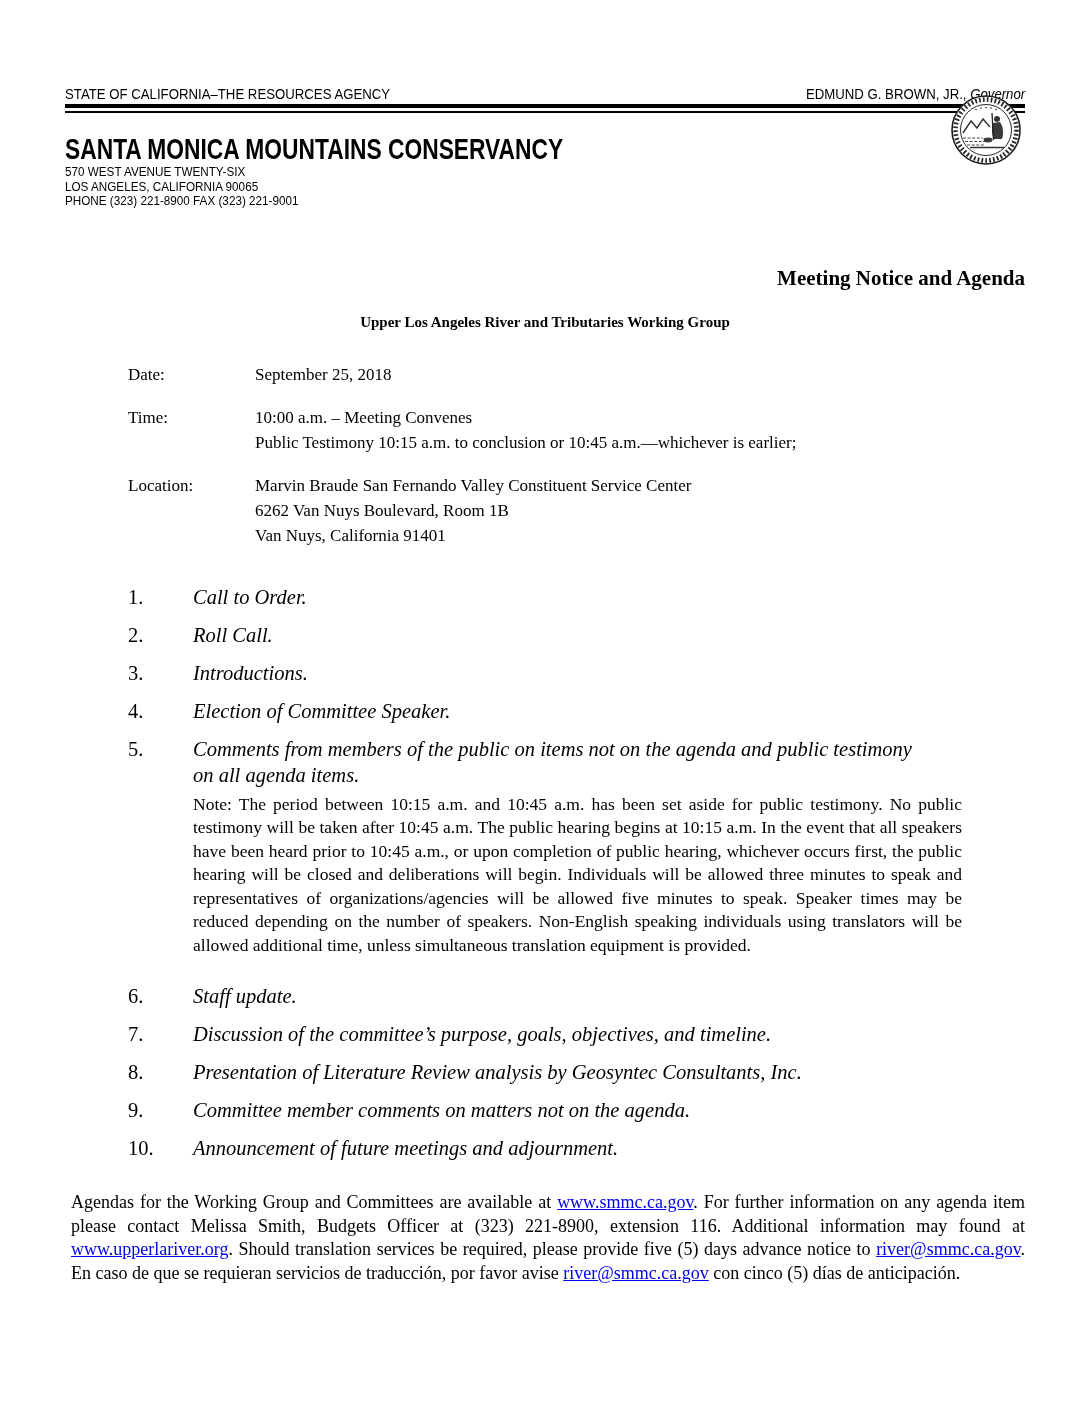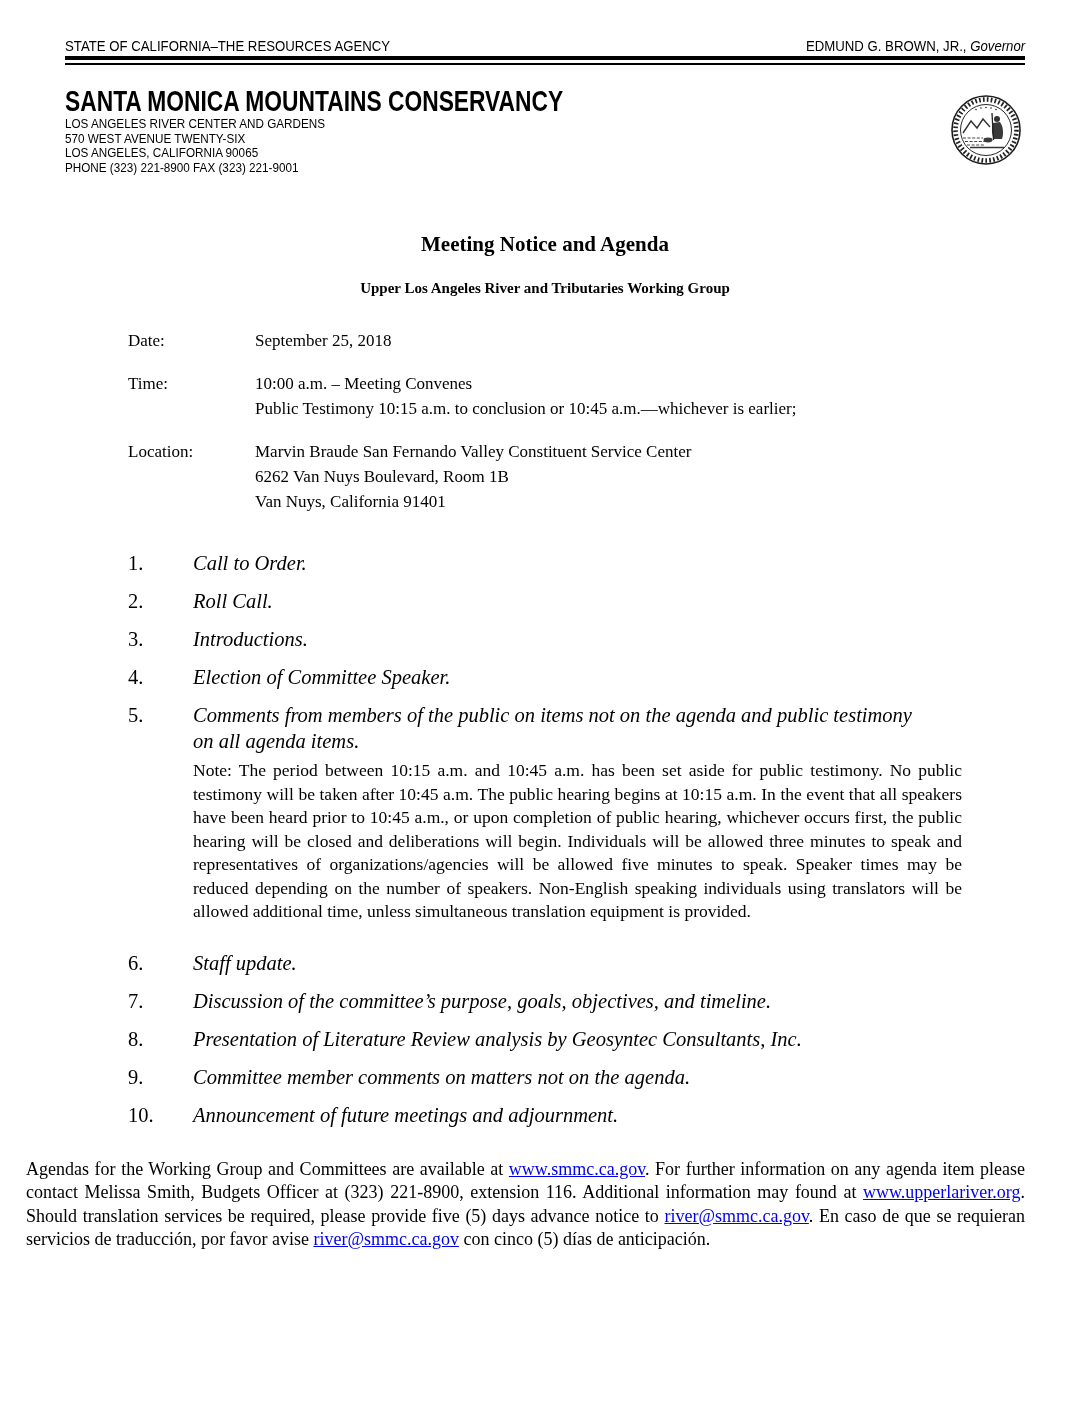--- a/index.html
+++ b/index.html
@@ -7,21 +7,21 @@
     position: relative;
     width: 1088px;
     height: 1408px;
     background: #ffffff;
     color: #000000;
     font-family: "Liberation Serif", serif;
     overflow: hidden;
     box-sizing: border-box;
   }
   
-  .masthead { padding: 38px 63px 0 65px; text-decoration: underline; }
+  .masthead { padding: 86px 63px 0 65px; text-decoration: underline; }
   .masthead-top {
     display: flex;
     justify-content: space-between;
     align-items: baseline;
     font-family: "Liberation Sans", sans-serif;
     font-size: 15px;
     line-height: 16px;
   }
   .cond { display: inline-block; transform: scaleX(0.88); transform-origin: 0 50%; white-space: nowrap; }
   .cond-r { display: inline-block; transform: scaleX(0.88); transform-origin: 100% 50%; white-space: nowrap; }
@@ -51,21 +51,21 @@
     position: absolute;
     left: 950px;
     top: 94px;
     width: 72px;
     height: 72px;
   }
   
   .content { padding: 0 63px 0 65px; }
   .doc-title {
     margin-top: 57px;
-    text-align: center;
+    text-align: right;
     font-weight: bold;
     font-size: 21px;
     line-height: 25px;
   }
   .doc-subtitle {
     margin-top: 19px;
     text-align: center;
     font-weight: bold;
     font-size: 15px;
     line-height: 24px;
@@ -91,21 +91,21 @@
   .agenda-body { flex: 1; }
   .agenda-text { max-width: 720px; font-style: italic; }
   .note {
     font-size: 17.5px;
     line-height: 23.5px;
     text-align: justify;
     max-width: 769px;
     margin: 5px 0 14px 0;
   }
   .footer-para {
-    margin: 30px 63px 0 26px;
+    margin: 30px 63px 0 71px;
     font-size: 18px;
     line-height: 23.5px;
     text-align: justify;
   }
   a.doc-link, .doc-link {
     color: #0000EE;
     text-decoration: underline;
     cursor: pointer;
   }
 </style>
@@ -115,21 +115,20 @@
 <div class="page">
 
   <div class="masthead">
     <div class="masthead-top">
       <span><span class="cond">STATE OF CALIFORNIA–THE RESOURCES AGENCY</span></span>
       <span><span class="cond-r"><span>EDMUND G. BROWN, JR.,</span> <span class="gov-title">Governor</span></span></span>
     </div>
     <div class="rule-double"></div>
     <div class="org-name"><span class="cond-org">SANTA MONICA MOUNTAINS CONSERVANCY</span></div>
     <div class="address-block">
-      <div><span class="cond-a">LOS ANGELES RIVER CENTER AND GARDENS</span></div>
       <div><span class="cond-a">570 WEST AVENUE TWENTY-SIX</span></div>
       <div><span class="cond-a">LOS ANGELES, CALIFORNIA  90065</span></div>
       <div><span class="cond-a">PHONE (323) 221-8900  FAX (323) 221-9001</span></div>
     </div>
   </div>
 
   <div class="seal">
     <svg viewBox="0 0 72 72" width="72" height="72" xmlns="http://www.w3.org/2000/svg">
       <circle cx="36" cy="36" r="34" fill="#ffffff" stroke="#1c1c1c" stroke-width="1.6"></circle>
       <circle cx="36" cy="36" r="30.5" fill="none" stroke="#222222" stroke-width="4.6" stroke-dasharray="1.7 2.2"></circle>

